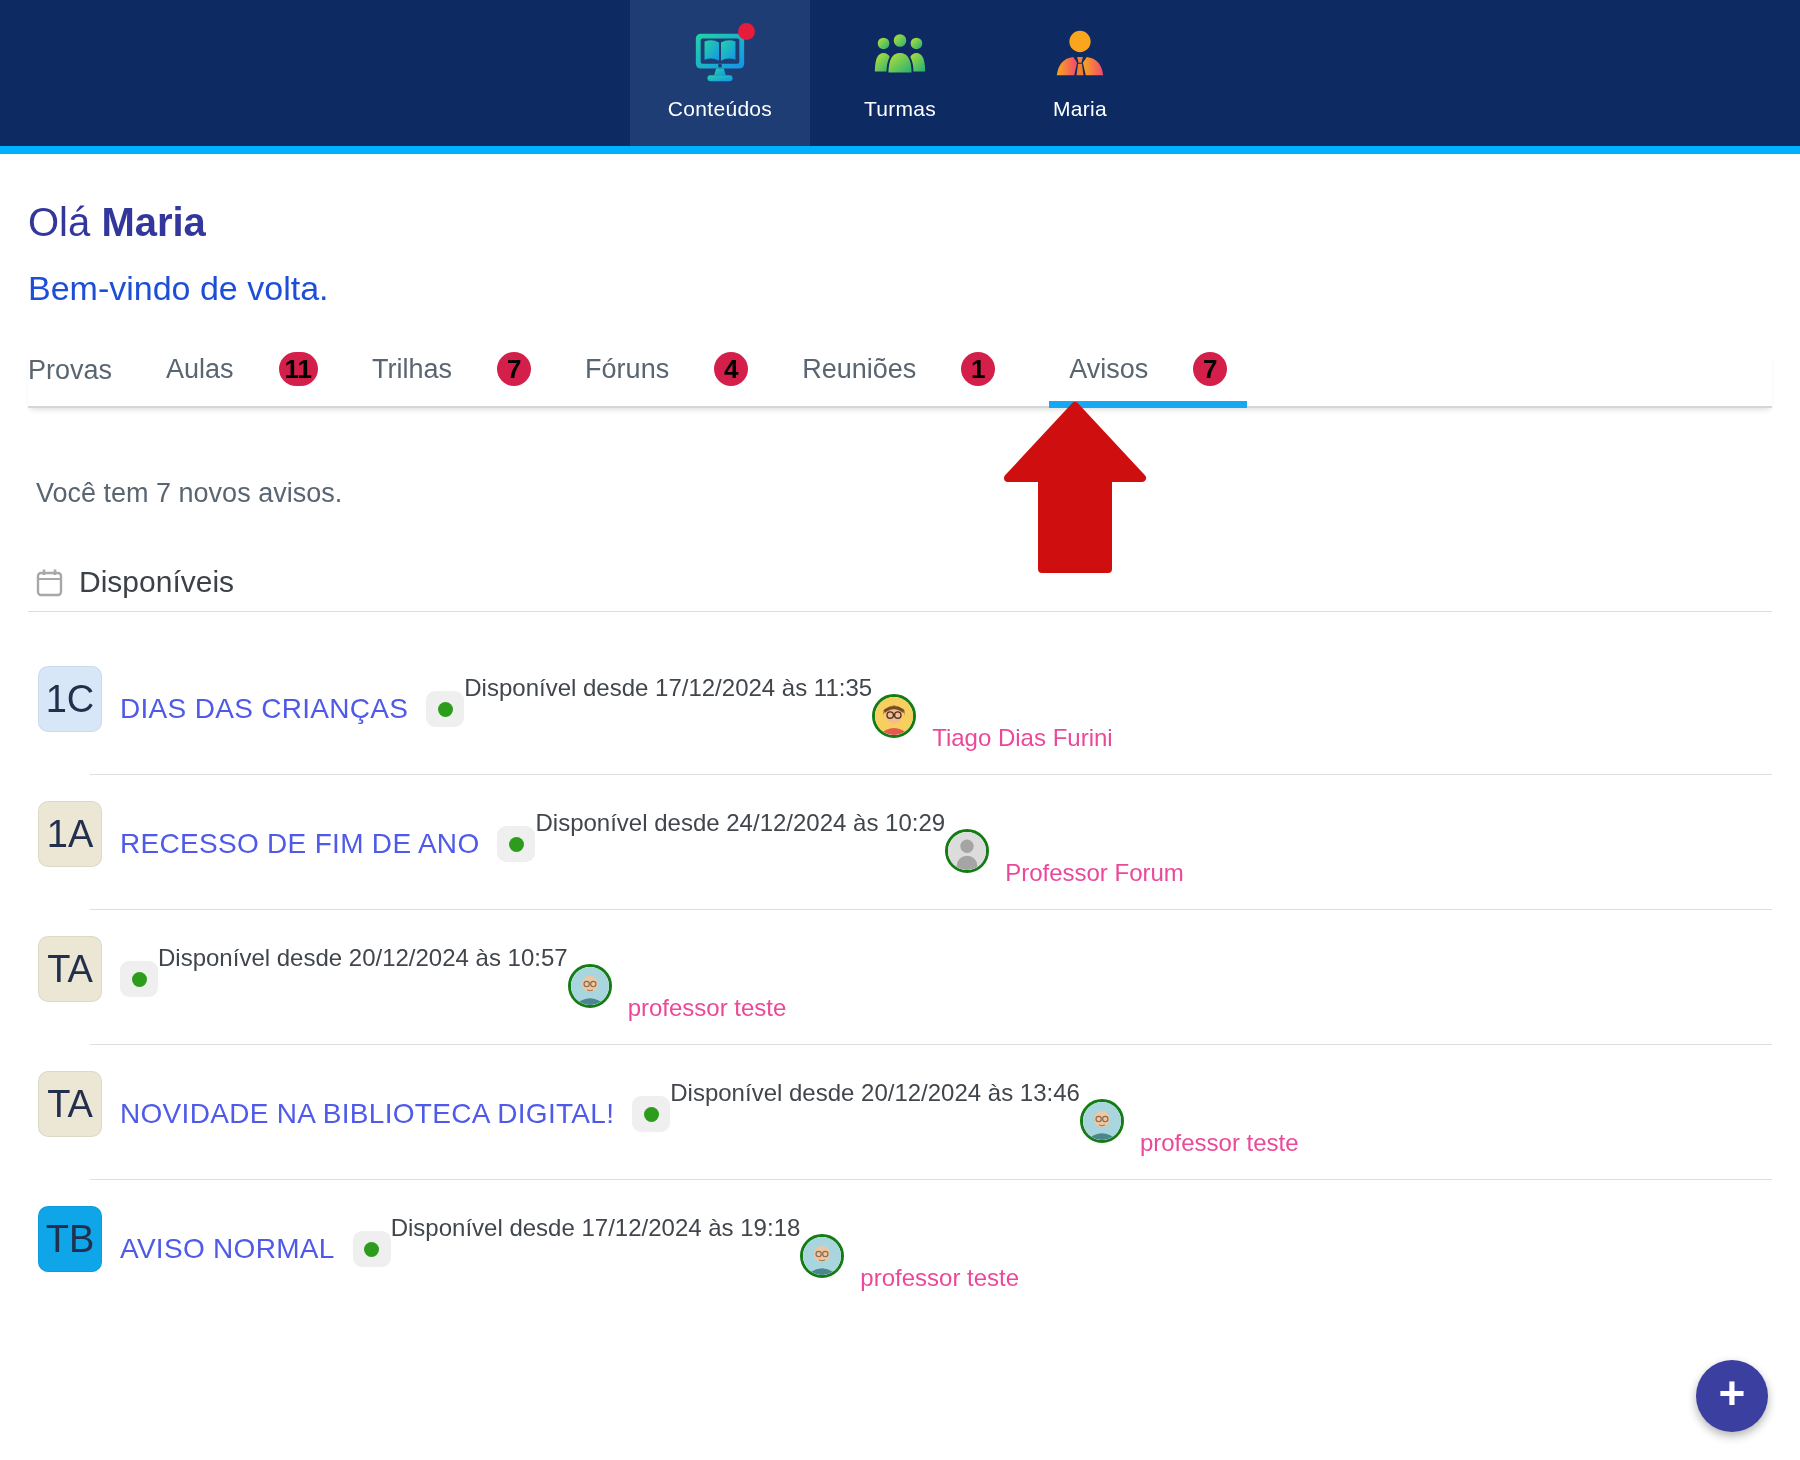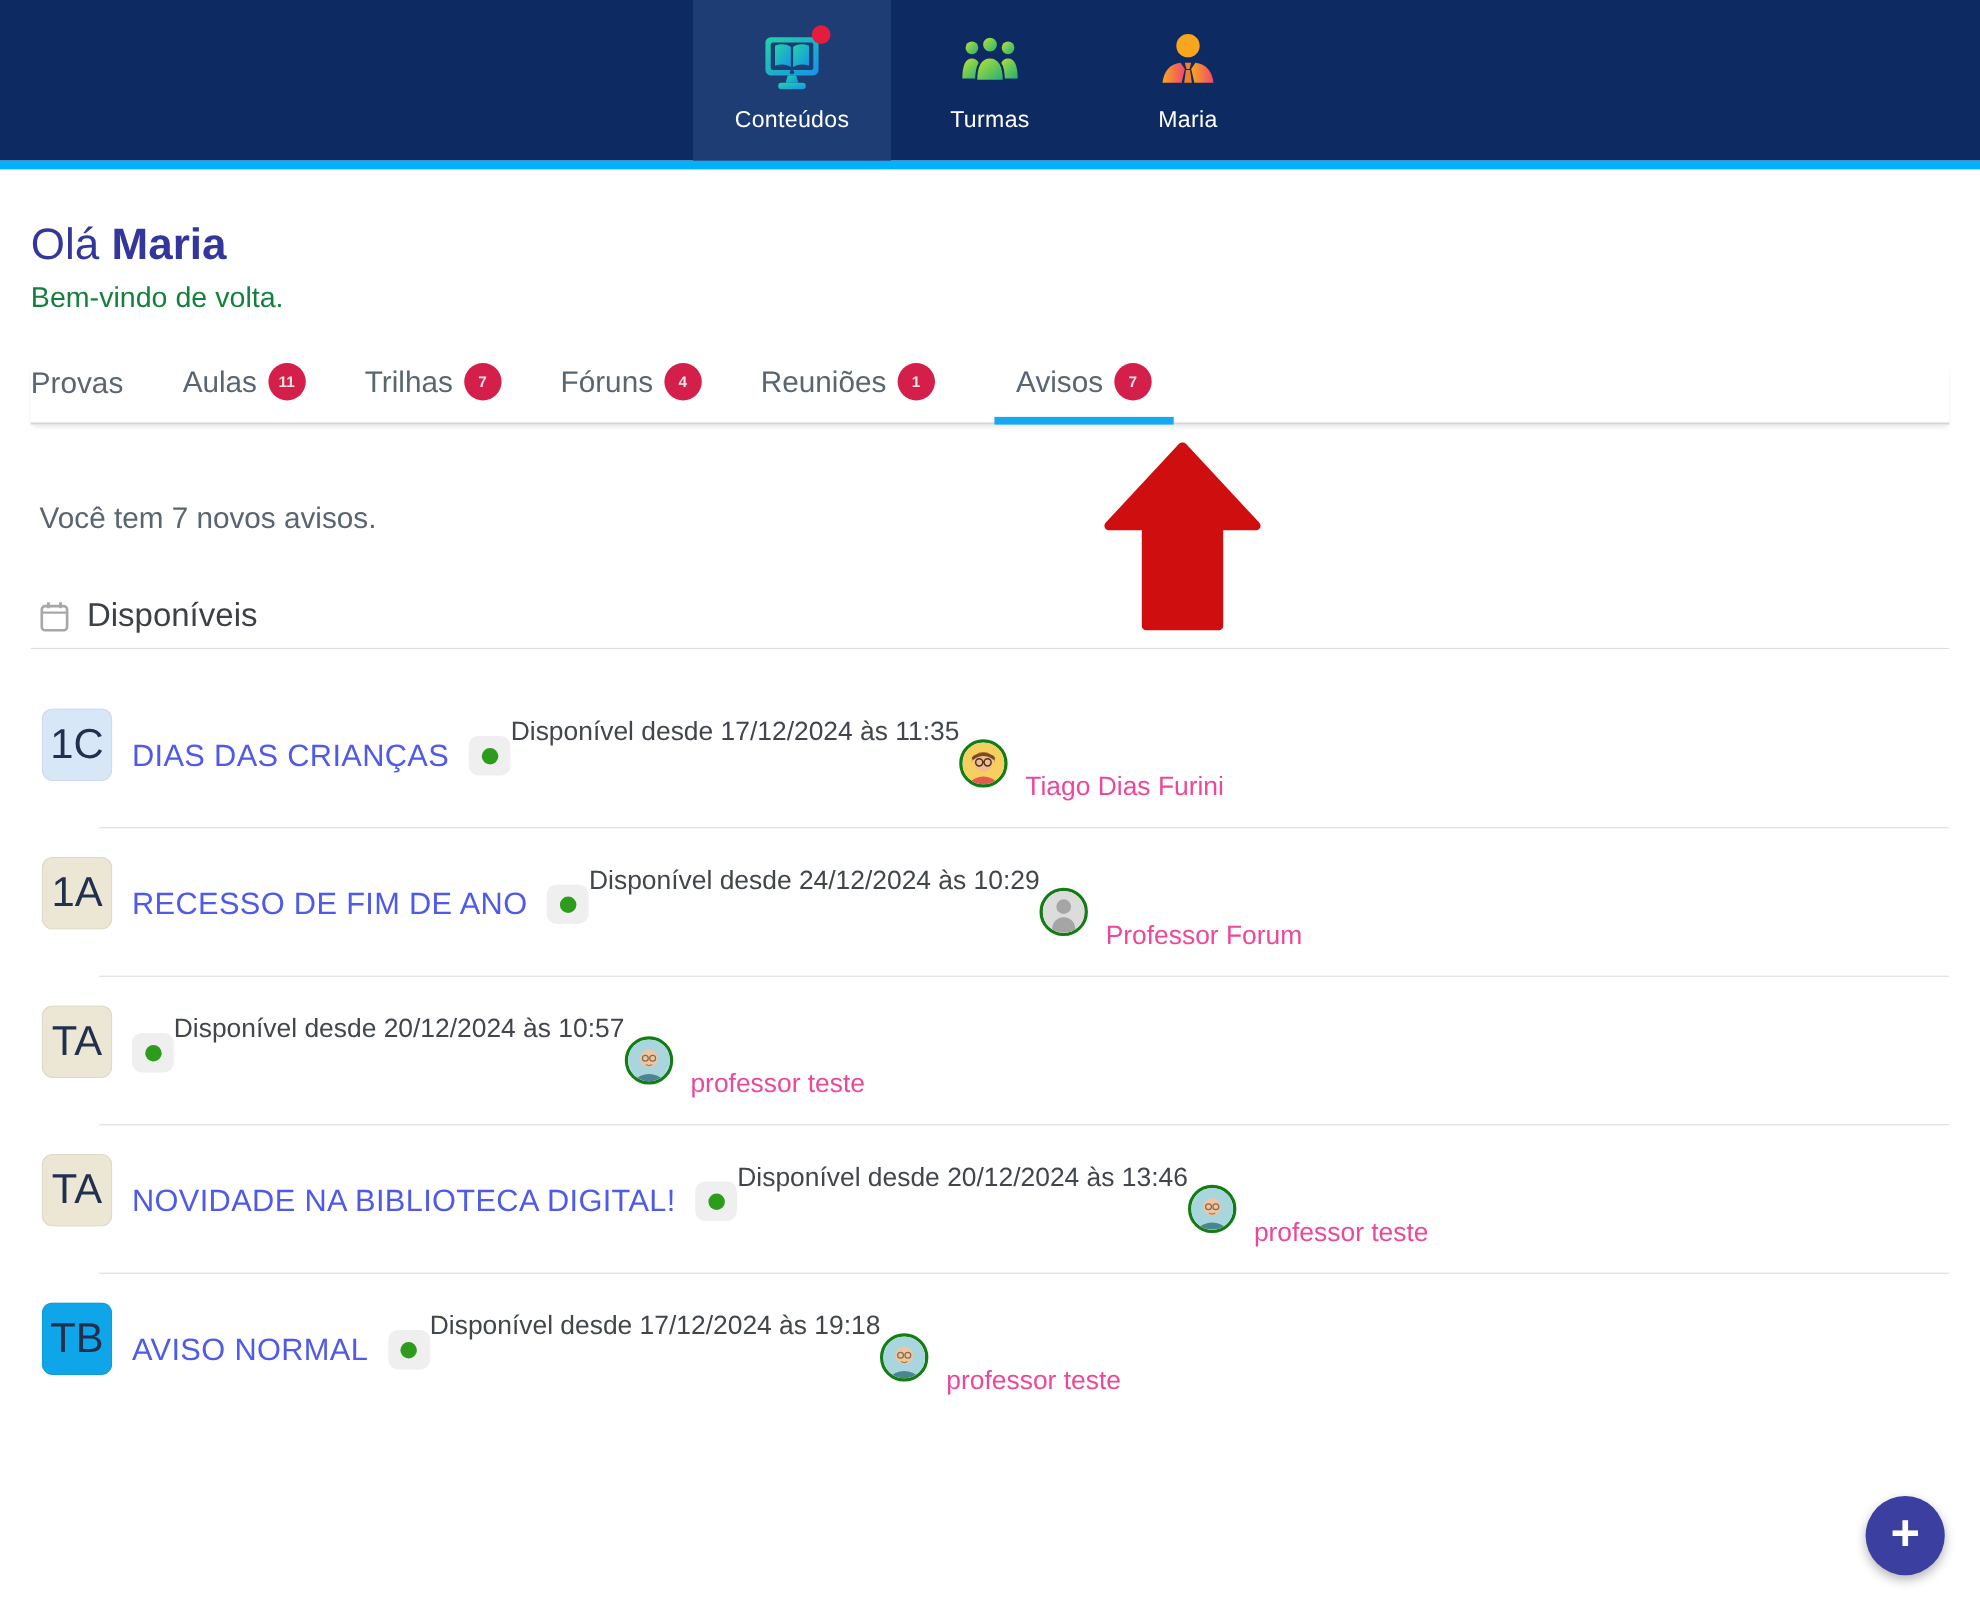--- a/index.html
+++ b/index.html
@@ -17,34 +17,34 @@
   .nav-icon-wrap { position:relative; width:62px; height:62px; display:flex;
                    align-items:center; justify-content:center; }
   .notif-dot { position:absolute; top:-2px; right:-4px; width:17px; height:17px;
                border-radius:50%; background:#e51c3c; }
   .accent-bar { height:8px; background:#00b1ff; }
 
   
   .main { padding:0 28px; position:relative; }
   .hello { margin-top:46px; font-size:40px; color:#33379b; font-weight:400; }
   .hello b { font-weight:700; }
-  .subtitle { margin-top:10px; font-size:26px; color:#15803d; }
+  .subtitle { margin-top:24px; font-size:34px; color:#1d4ed8; }
 
   
   .tabbar { margin-top:44px; display:flex; align-items:flex-end; gap:54px;
             border-bottom:2px solid #d6d6d6; box-shadow:0 4px 5px -2px rgba(0,0,0,.12);
             padding-bottom:0; }
   .tab { position:relative; display:flex; align-items:center; gap:10px;
          font-size:27px; color:#5a6572; padding:0 0 20px 0; cursor:pointer; }
   .tab.active { padding:0 20px 20px 20px; }
   .tab.active::after { content:""; position:absolute; left:0; right:0; bottom:-2px;
                        height:7px; background:#16a8f2; }
   .tbadge { min-width:34px; height:34px; border-radius:17px; background:#d31f4a;
-            color:#e5e5e5; font-size:14px; font-weight:700; display:flex;
-            align-items:center; justify-content:center; padding:0 6px; }
+            color:#000000; font-size:26px; font-weight:700; display:flex;
+            align-items:center; justify-content:center; padding:0 6px;margin-left:35px; }
 
   
   .arrow { position:absolute; left:1002px; top:402px; width:146px; height:175px; }
 
   
   .notice { margin-top:70px; font-size:27px; color:#5a6572; padding-left:8px; }
   .section-head { margin-top:56px; display:flex; align-items:center; gap:16px;
                   padding-left:8px; }
   .section-title { font-size:30px; color:#3c4147; }
   .section-div { margin-top:12px; height:1px; background:#dedede; }

